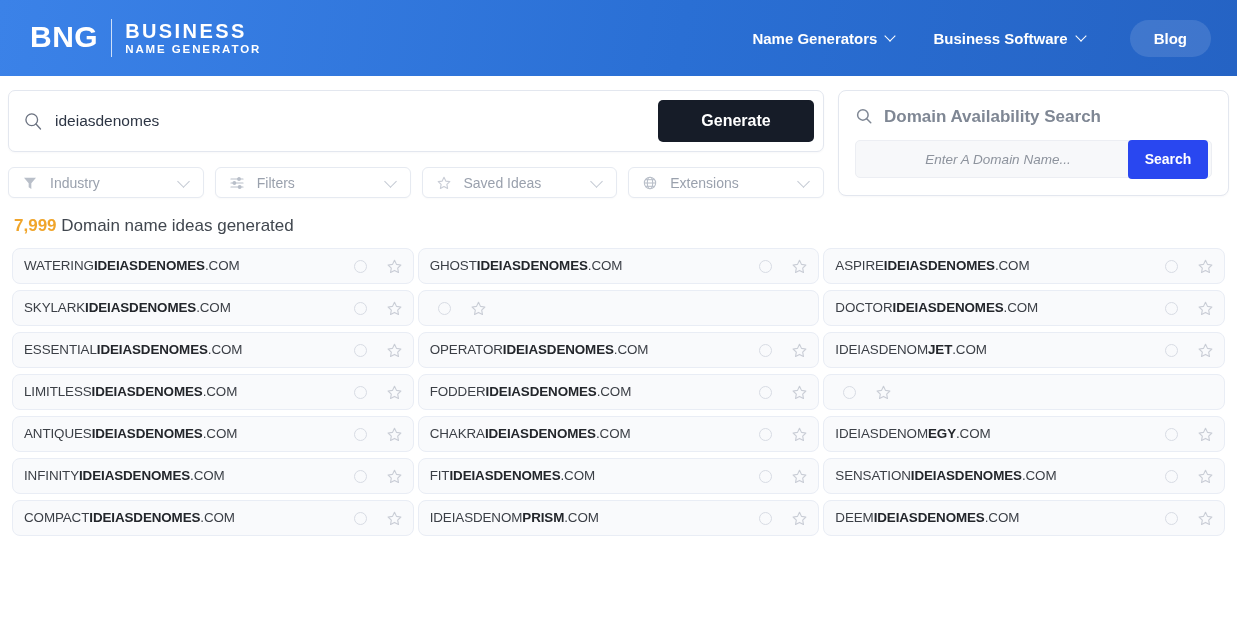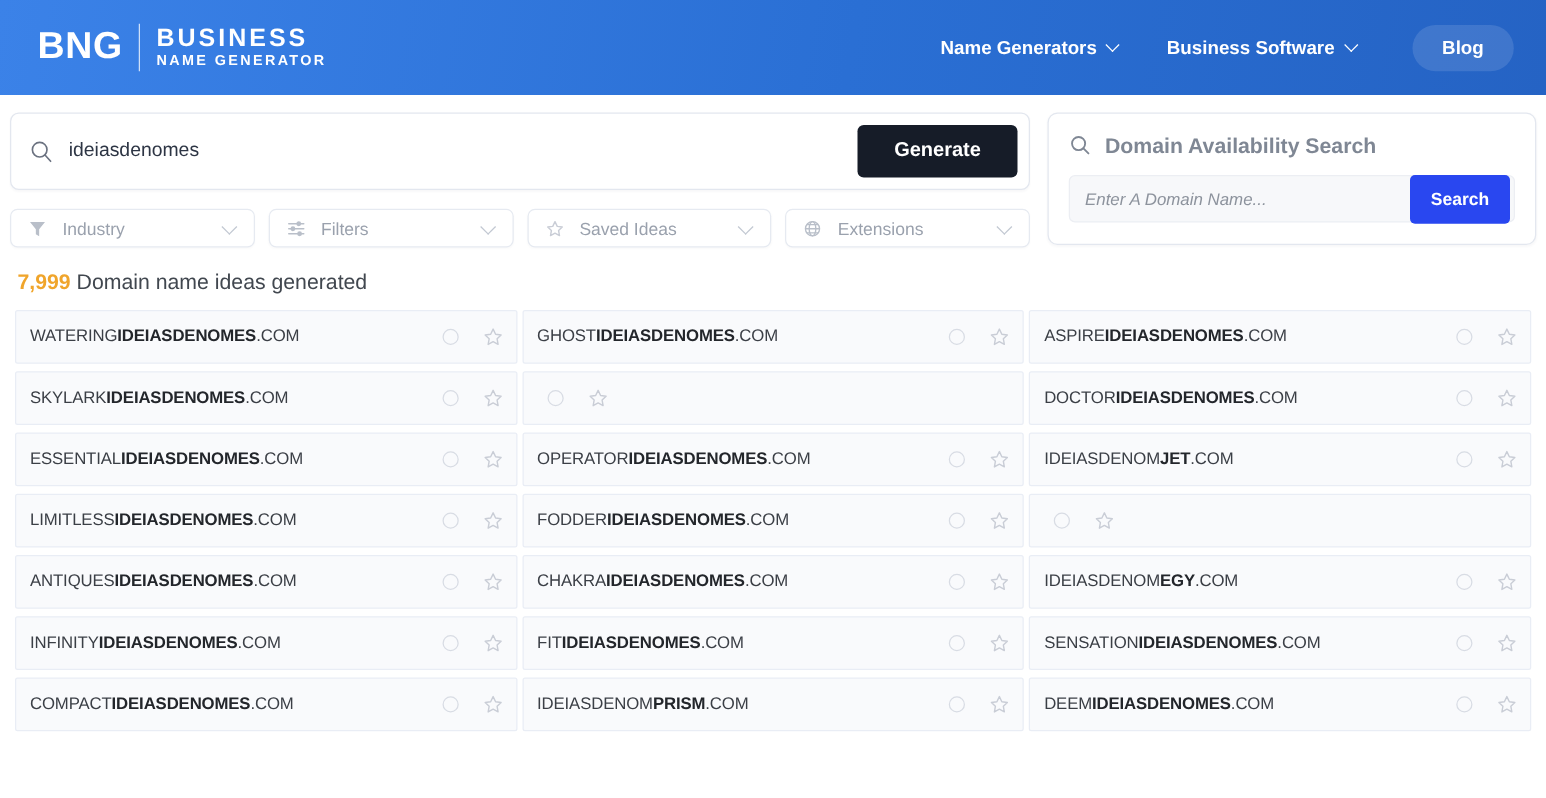--- a/index.html
+++ b/index.html
@@ -109,21 +109,21 @@
     color: #2d3544;
     font-family: "Liberation Sans", sans-serif;
     background: transparent;
   }
   .generate-btn {
     background: #161c28;
     color: #ffffff;
     border: none;
     border-radius: 5px;
     height: 42px;
-    width: 128px;
+    width: 156px;
     font-size: 16px;
     font-weight: 700;
     cursor: pointer;
     font-family: "Liberation Sans", sans-serif;
   }
 
   
   .filter-row {
     display: flex;
     gap: 11px;
@@ -188,20 +188,21 @@
   }
   .avail-input {
     flex: 1 1 auto;
     border: none;
     background: transparent;
     outline: none;
     font-size: 13.5px;
     font-style: italic;
     color: #0f172a;
     font-family: "Liberation Sans", sans-serif;
+    text-align: center;
   }
   .avail-input::placeholder { color: #8d939d; font-style: italic; }
   .search-btn {
     background: #2947f0;
     color: #fff;
     border: none;
     border-radius: 4px;
     height: 39px;
     width: 80px;
     font-size: 14px;
@@ -223,22 +224,22 @@
   .grid {
     display: grid;
     grid-template-columns: repeat(3, 1fr);
     column-gap: 4px;
     row-gap: 6px;
     padding: 0 4px;
   }
   .dcard {
     background: #f9fafc;
     border: 1px solid #e9edf5;
-    border-radius: 2px;
-    height: 43px;
+    border-radius: 8px;
+    height: 36px;
     display: flex;
     align-items: center;
     padding: 0 10px 0 11px;
     cursor: pointer;
   }
   .dname {
     font-size: 13.4px;
     color: #3b3f46;
     line-height: 1.22;
     flex: 1 1 auto;

